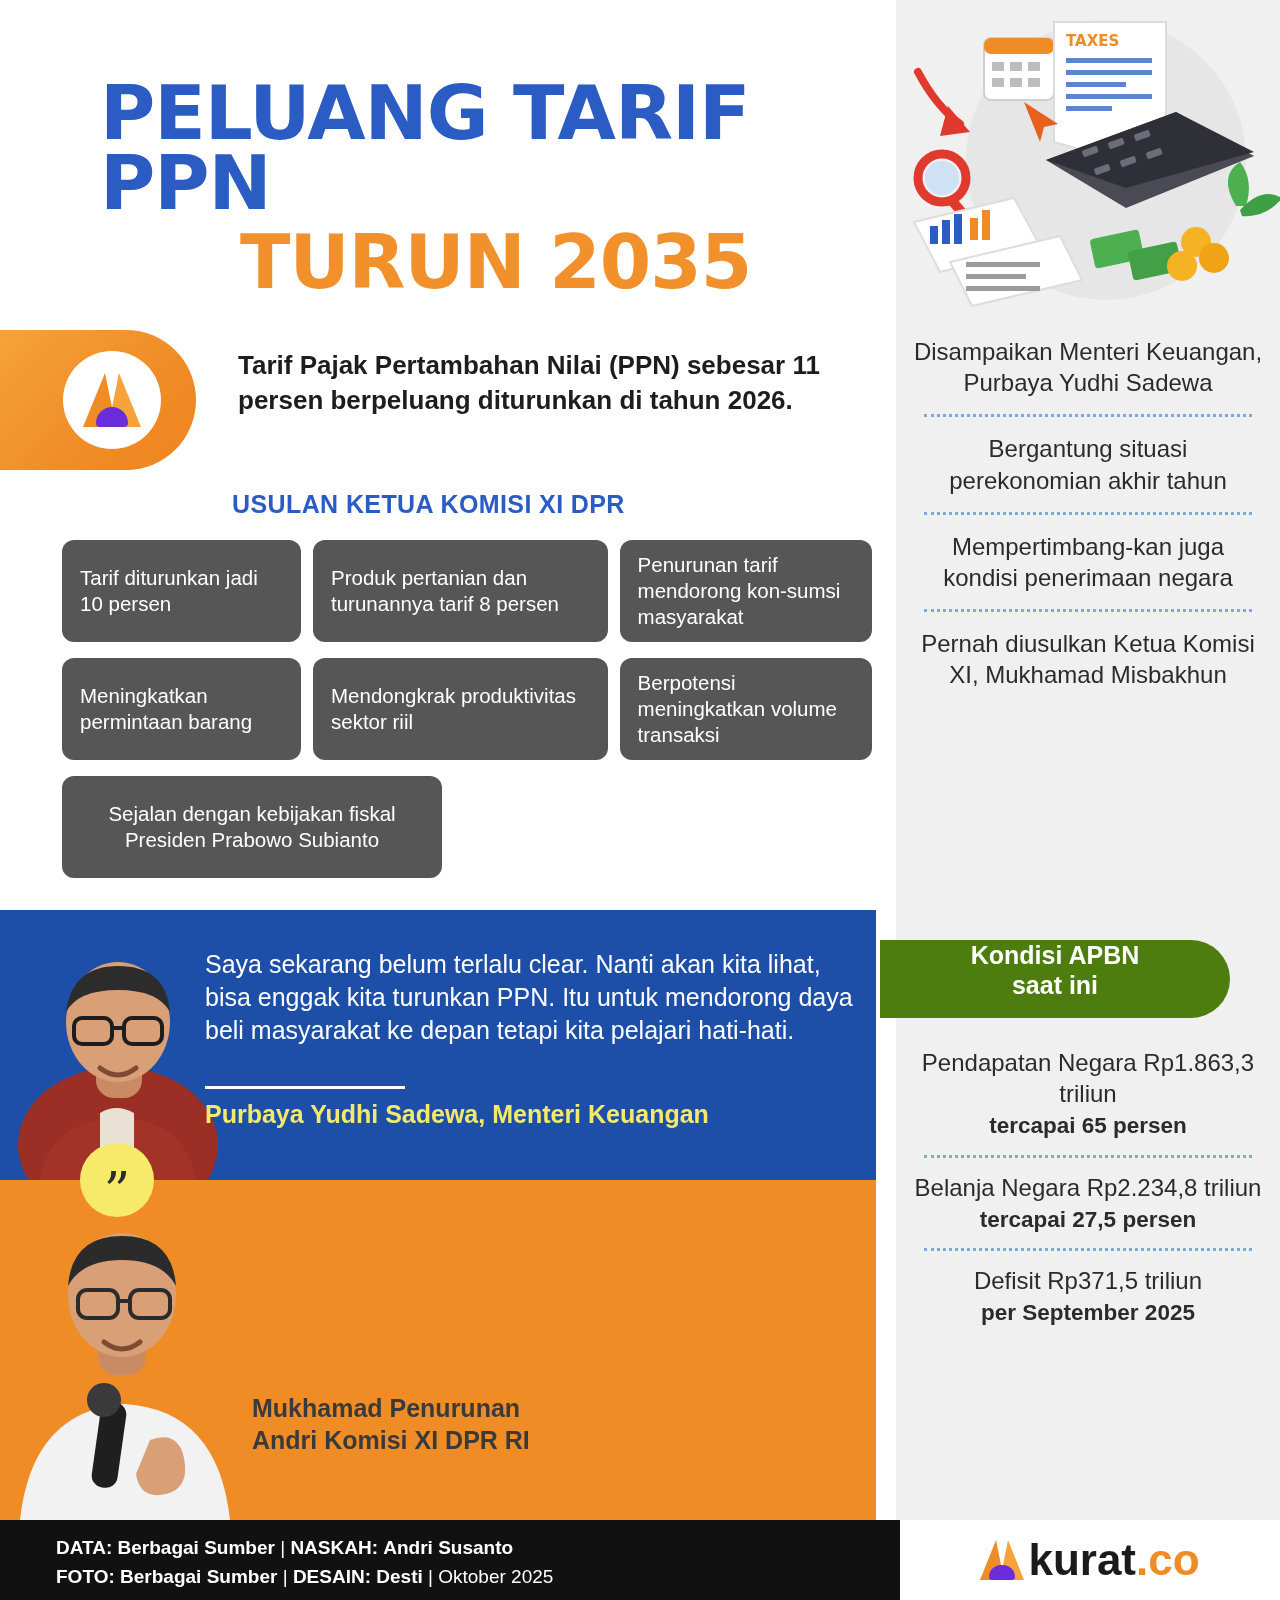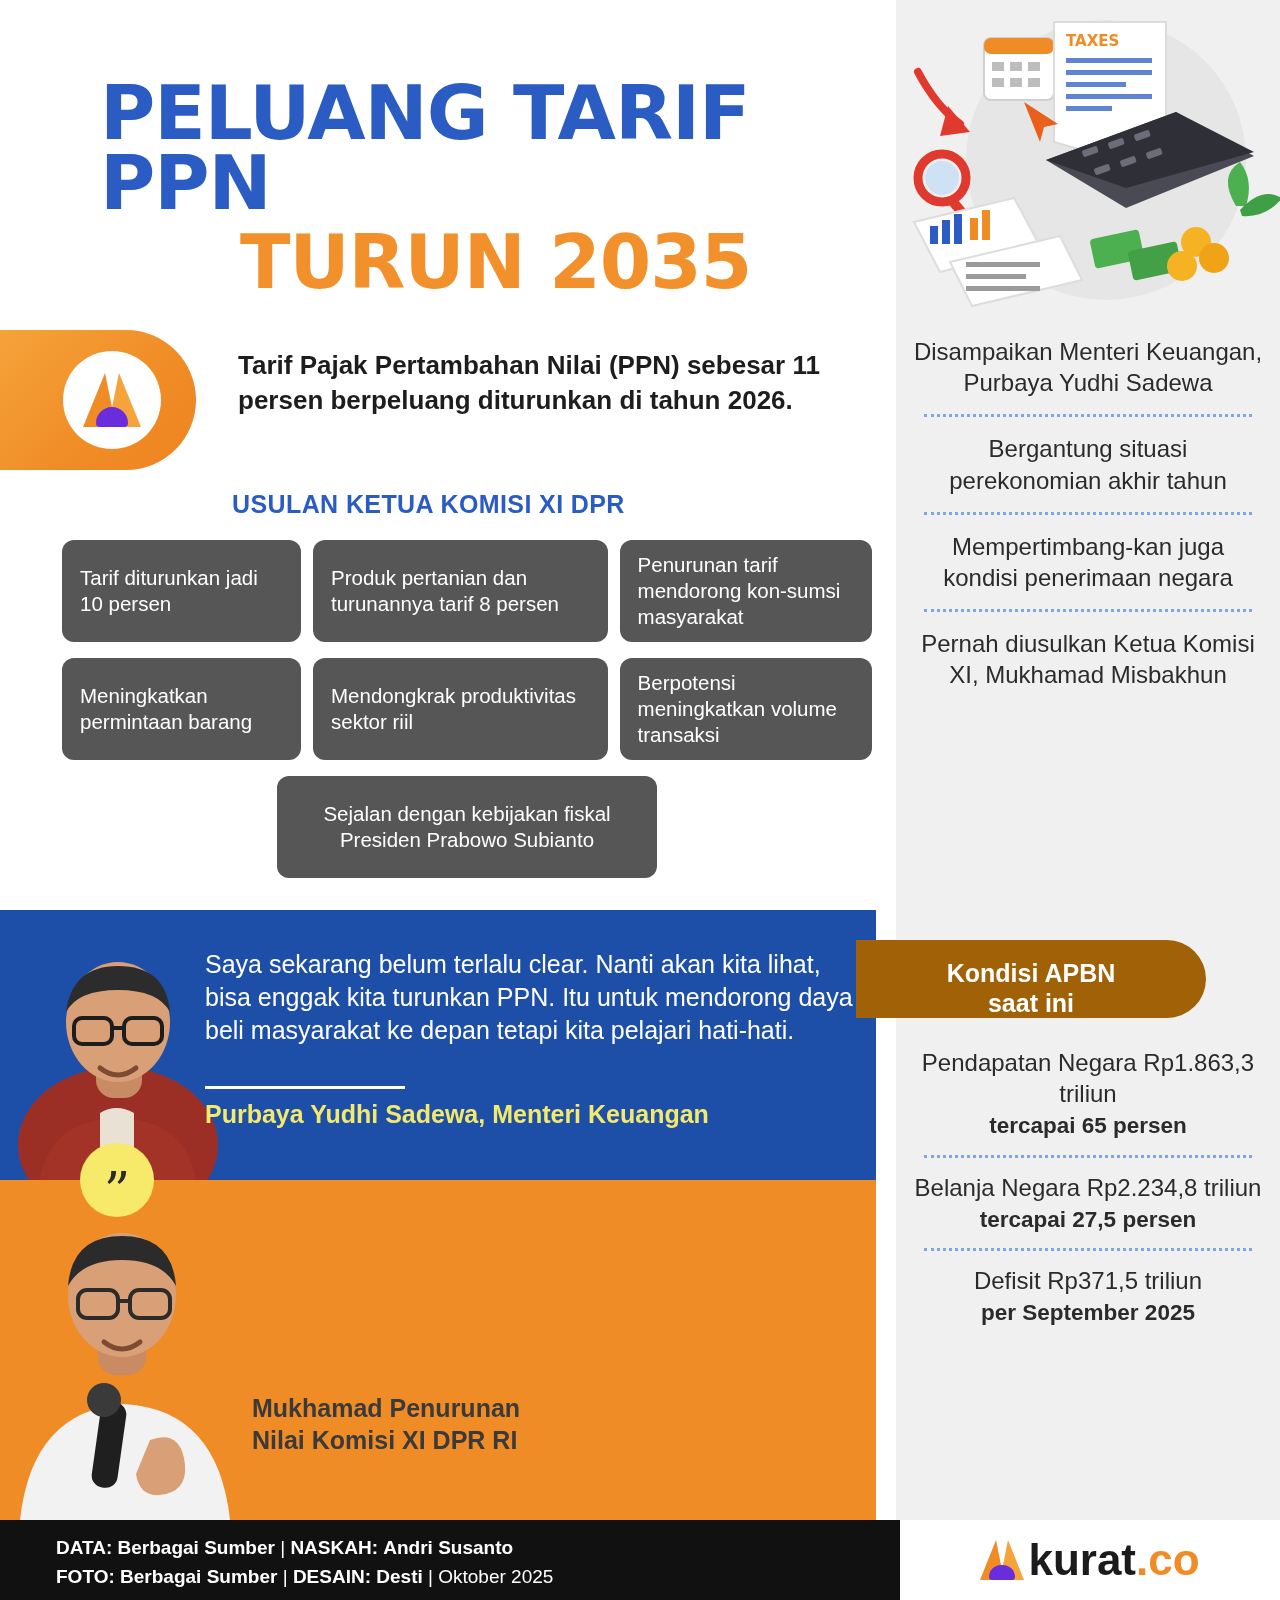--- a/index.html
+++ b/index.html
@@ -79,21 +79,21 @@
   .chips { position: absolute; left: 62px; top: 540px; width: 810px; }
   .chip-row { display: flex; gap: 12px; margin-bottom: 16px; }
   .chip {
     background: #565656; color: #fff; border-radius: 12px;
     padding: 16px 18px; font-size: 20.5px; line-height: 1.28;
     display: flex; align-items: center;
   }
   .chip.c1 { width: 248px; height: 102px; }
   .chip.c2 { width: 306px; height: 102px; }
   .chip.c3 { width: 262px; height: 102px; }
-  .chip-center { display:flex; justify-content:center; }
+  .chip-center { display:flex; justify-content:flex-start; }
   .chip.wide { width: 380px; height: 102px; justify-content:center; text-align:center; }
 
   
   .quote-blue {
     position: absolute; left: 0; top: 910px; width: 876px; height: 270px;
     background: #1e4fa8;
   }
   .quote-orange {
     position: absolute; left: 0; top: 1180px; width: 876px; height: 340px;
     background: #f08c26;
@@ -133,24 +133,24 @@
   .illus { position: absolute; left: 896px; top: 10px; width: 344px; height: 310px; }
 
   .rlist { position: absolute; left: 906px; top: 322px; width: 364px; }
   .ritem {
     text-align: center; font-size: 24px; color: #2b2b2b; line-height: 1.3;
     padding: 14px 6px;
   }
   .dots { height: 0; border-top: 3px dotted #7ea6e0; margin: 2px 18px; }
 
   .apbn-badge {
-    position: absolute; left: 856px; top: 940px; width: 350px; height: 78px;
-    background: #a16207; border-top-right-radius: 40px; border-bottom-right-radius: 40px;
+    position: absolute; left: 880px; top: 940px; width: 350px; height: 78px;
+    background: #4d7c0f; border-top-right-radius: 40px; border-bottom-right-radius: 40px;
     color: #fff; font-weight: bold; font-size: 25px; line-height: 1.2;
-    display:flex; align-items:flex-end; justify-content:center; text-align:center;
+    display:flex; align-items:flex-start; justify-content:center; text-align:center;
   }
   .apbn-list { position: absolute; left: 906px; top: 1035px; width: 364px; }
   .apbn-item { text-align:center; font-size: 24px; color:#2b2b2b; line-height:1.3; padding: 12px 4px; }
   .apbn-item b { font-size: 22.5px; }
 
   
   .footer-black {
     position: absolute; left: 0; top: 1520px; width: 900px; height: 80px;
     background: #111;
   }
@@ -246,21 +246,21 @@
         <line x1="118" y1="111" x2="130" y2="111" stroke="#2b2b2b" stroke-width="4"></line>
         <path d="M104 152 q18 14 36 0" stroke="#7d4a32" stroke-width="5" fill="none" stroke-linecap="round"></path>
         <rect x="96" y="212" width="26" height="86" rx="12" fill="#1f1f1f" transform="rotate(8 109 255)"></rect>
         <circle cx="104" cy="210" r="17" fill="#3a3a3a"></circle>
         <path d="M150 250 q28 -10 34 18 q6 30 -18 36 q-26 6 -30 -20z" fill="#d9a078"></path>
       </svg>
     </div>
     <div class="quote-badge">”</div>
     <div class="q2-name">
       <span>Mukhamad Penurunan</span><br>
-      <span>Nilai Komisi XI DPR RI</span>
+      <span>Andri Komisi XI DPR RI</span>
     </div>
   </div>
 
   <div class="right-col"></div>
 
   <div class="illus">
     <svg width="384" height="310" viewBox="0 0 384 310">
       <rect x="0" y="0" width="384" height="310" fill="#f0f0f0"></rect>
       <circle cx="210" cy="150" r="140" fill="#e6e6e6"></circle>
 

